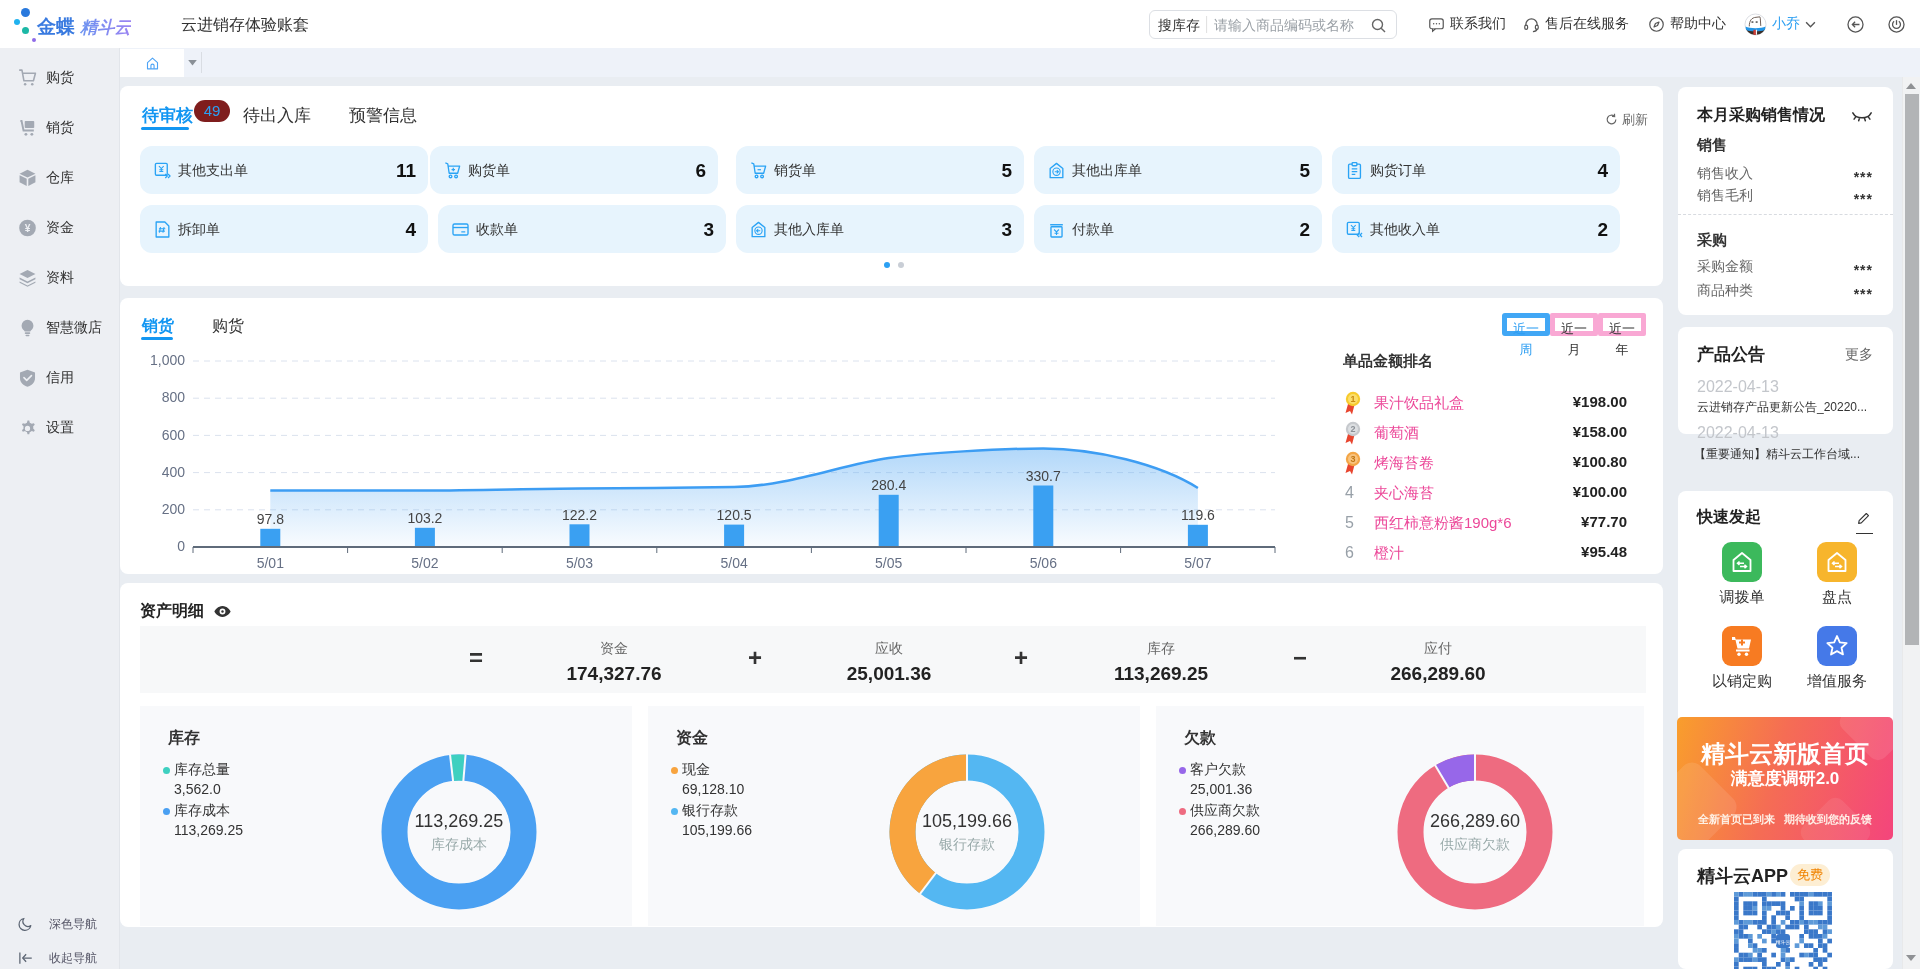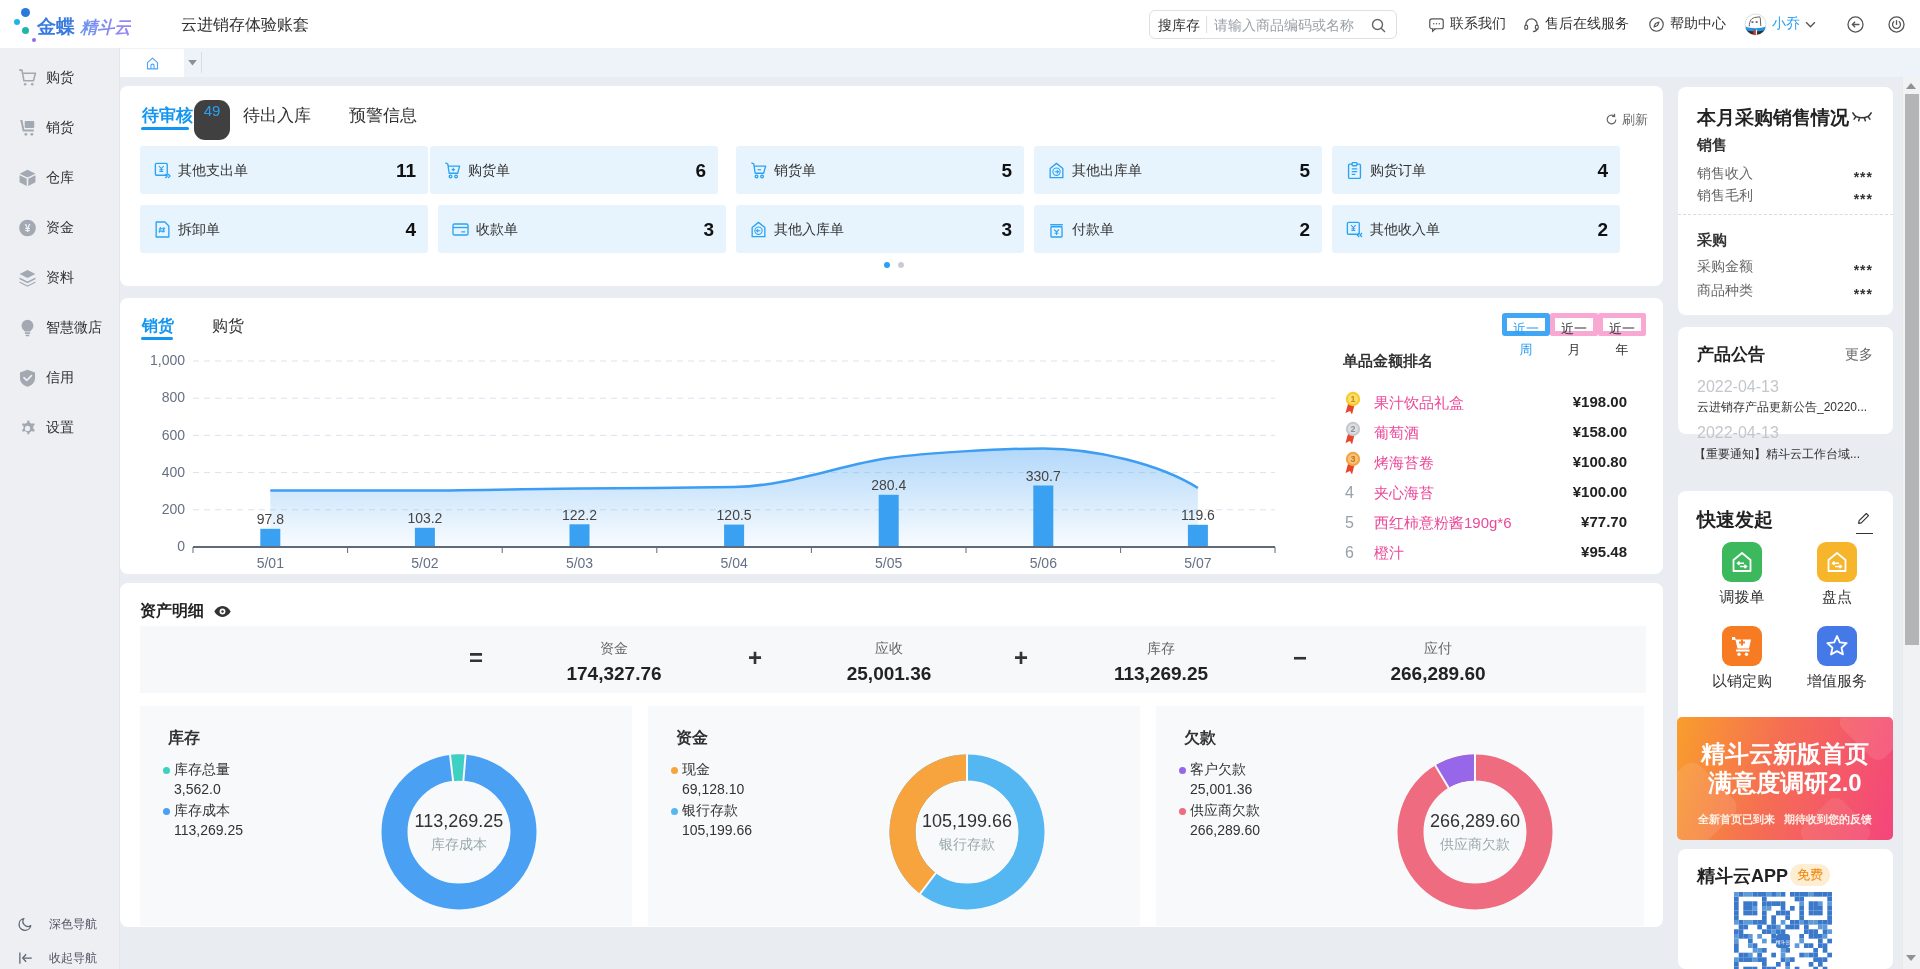--- a/index.html
+++ b/index.html
@@ -30,24 +30,24 @@
 #tabcaret { position:absolute; left:64px; top:1px; width:17px; height:28px; display:flex; align-items:center; justify-content:center; }
 #tabdiv { position:absolute; left:81px; top:4px; width:1px; height:21px; background:#d9dde3; }
 
 .panel { position:absolute; background:#fff; border-radius:8px; }
 #p1 { left:120px; top:86px; width:1543px; height:200px; }
 #p2 { left:120px; top:298px; width:1543px; height:276px; }
 #p3 { left:120px; top:583px; width:1543px; height:344px; }
 
 .ptab { position:absolute; font-size:17px; color:#333; }
 .ptab.on { color:#1296f2; font-weight:bold; }
-.badge { position:absolute; left:73px; top:-4px; width:36px; height:40px; background:#404040; border-radius:11px; color:#2ba0f3; font-size:15px; text-align:center; line-height:22px; font-weight:normal;}
+.badge { position:absolute; left:73px; top:-4px; width:36px; height:22px; background:#7f1d1d; border-radius:11px; color:#2ba0f3; font-size:15px; text-align:center; line-height:22px; font-weight:normal;}
 .underline { position:absolute; background:#1296f2; height:3px; border-radius:2px; }
 
-.bcard { position:absolute; width:288px; height:48px; background:#e7f4fd; border-radius:3px; }
+.bcard { position:absolute; width:288px; height:48px; background:#e7f4fd; border-radius:12px; }
 .bcard svg { position:absolute; left:13px; top:15px; }
 .bcard .lb { position:absolute; left:38px; top:16px; font-size:14px; color:#333; }
 .bcard .num { position:absolute; right:12px; top:14px; font-size:19px; font-weight:bold; color:#111; }
 .dotpg { position:absolute; width:6px; height:6px; border-radius:50%; }
 
 .seg { position:absolute; top:15px; width:48px; height:23px; border:5px solid #f9a8d4; background:#fff; font-size:13px; color:#333; text-align:center; line-height:21px; border-radius:2px; }
 .seg.on { border-color:#41a7f5; color:#2b9df2; background:#fff; border-radius:3px; }
 
 .rrow { position:absolute; height:22px; }
 .rrow .nm { position:absolute; left:31px; top:1px; font-size:15px; color:#ec4899; }
@@ -64,21 +64,21 @@
 .leg { position:absolute; left:23px; }
 .leg .ld { position:absolute; left:0; top:4px; width:7px; height:7px; border-radius:50%; }
 .leg .ll { position:absolute; left:11px; top:-2px; font-size:14px; color:#333; white-space:nowrap; }
 .leg .lv { position:absolute; left:11px; top:18px; font-size:14px; color:#333; white-space:nowrap; }
 .donut { position:absolute; width:156px; height:156px; top:48px; left:241px; }
 .dctr { position:absolute; width:156px; height:156px; top:48px; left:241px; display:flex; flex-direction:column; align-items:center; justify-content:center; z-index:2;}
 .dctr .v { font-size:18px; color:#333; }
 .dctr .l { font-size:14px; color:#9aa; margin-top:4px; }
 
 .rpanel { position:absolute; left:1678px; width:215px; background:#fff; border-radius:8px; }
-.rtitle { position:absolute; left:19px; font-size:19px; font-weight:bold; color:#222; }
+.rtitle { position:absolute; left:19px; font-size:16px; font-weight:bold; color:#222; }
 .rrowi { position:absolute; left:19px; font-size:14px; color:#666; }
 .rstars { position:absolute; right:20px; font-size:14px; color:#333; letter-spacing:1px; font-weight:bold;}
 .qicon { position:absolute; width:40px; height:40px; border-radius:9px; display:flex; align-items:center; justify-content:center; }
 .qlab { position:absolute; width:80px; text-align:center; font-size:15px; color:#333; }
 
 #sbar { position:absolute; left:1902px; top:77px; width:18px; height:892px; background:#f1f2f3; border-left:1px solid #e8e9ea; z-index:40;}
 #sthumb { position:absolute; left:2px; top:17px; width:14px; height:551px; background:#b2b4b6; border-radius:0px; }
 </style>
 </head>
 <body>
@@ -661,21 +661,21 @@
         <path d="M12 2.8 L14.6 8.6 L20.9 9.3 L16.2 13.6 L17.5 19.8 L12 16.7 L6.5 19.8 L7.8 13.6 L3.1 9.3 L9.4 8.6 Z" stroke-linejoin="round"></path>
       </svg>
     </div>
   <div class="qlab" style="left:119px;top:181px">增值服务</div>
 </div>
 <div style="position:absolute;left:1677px;top:717px;width:216px;height:123px;border-radius:5px;overflow:hidden;background:linear-gradient(105deg,#f99e2c 0%,#f56d54 45%,#f4457c 100%)">
   <div style="position:absolute;left:-20px;top:55px;width:70px;height:70px;background:rgba(255,255,255,0.10);border-radius:12px;transform:rotate(45deg)"></div>
   <div style="position:absolute;right:-15px;top:-25px;width:60px;height:60px;background:rgba(255,255,255,0.10);border-radius:10px;transform:rotate(45deg)"></div>
   <div style="position:absolute;right:30px;bottom:-20px;width:55px;height:55px;background:rgba(255,255,255,0.08);border-radius:10px;transform:rotate(45deg)"></div>
   <div style="position:absolute;left:0;top:21px;width:216px;text-align:center;font-size:24px;font-weight:bold;color:#fff">精斗云新版首页</div>
-  <div style="position:absolute;left:0;top:50px;width:216px;text-align:center;font-size:24px;font-weight:bold;color:#fff">满意度调研2.0</div>
+  <div style="position:absolute;left:0;top:50px;width:216px;text-align:center;font-size:17px;font-weight:bold;color:#fff">满意度调研2.0</div>
   <div style="position:absolute;left:0;top:95px;width:216px;text-align:center;font-size:11px;font-weight:bold;color:#fff7ee;opacity:0.95">全新首页已到来&nbsp;&nbsp;&nbsp;期待收到您的反馈</div>
 </div>
 <div class="rpanel" style="top:849px;height:120px">
   <div class="rtitle" style="top:15px;font-size:18px">精斗云APP</div>
   <div style="position:absolute;left:112px;top:15px;width:40px;height:22px;background:#fdeed3;border-radius:11px;color:#f08300;font-size:13px;text-align:center;line-height:22px">免费</div>
   <div id="qr" style="position:absolute;left:56px;top:43px;width:98px;height:98px"><svg width="98" height="98" viewBox="0 0 98 98">
         <rect x="0.0" y="0.0" width="4.67" height="4.67" fill="#5e9ad8"></rect>
         <rect x="4.7" y="0.0" width="4.67" height="4.67" fill="#3a78c9"></rect>
         <rect x="9.3" y="0.0" width="4.67" height="4.67" fill="#5e9ad8"></rect>
         <rect x="14.0" y="0.0" width="4.67" height="4.67" fill="#5e9ad8"></rect>

